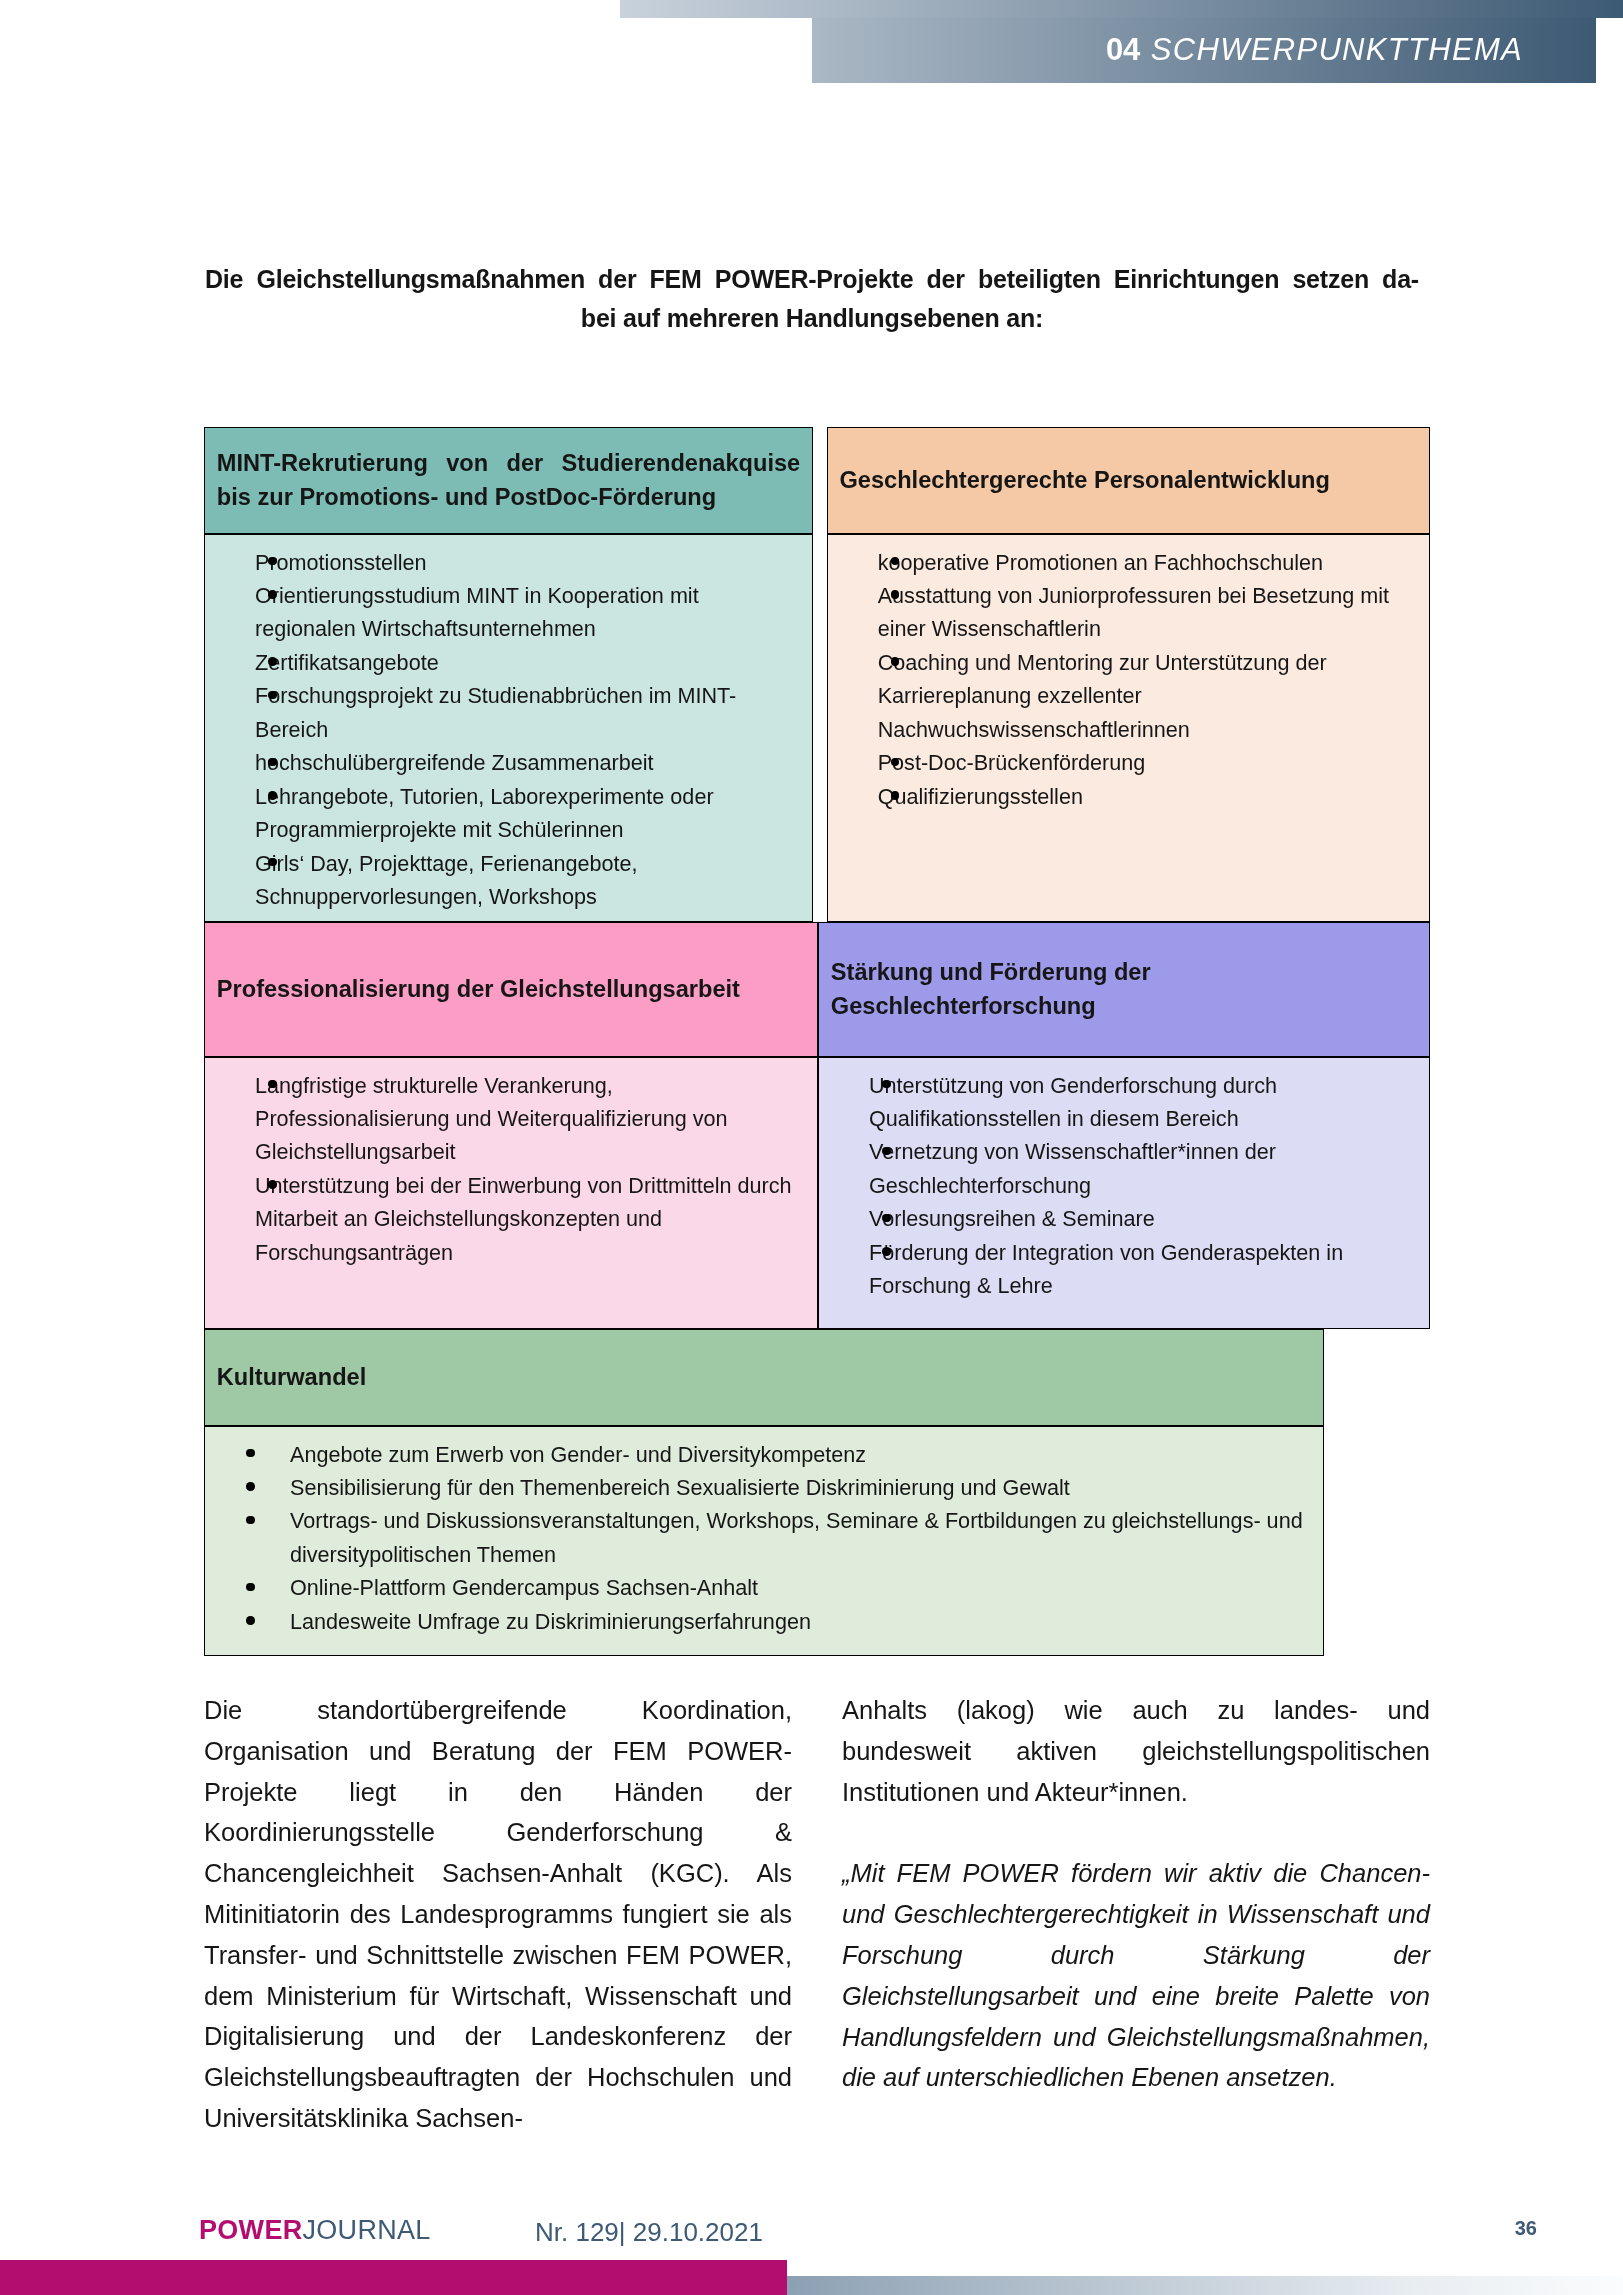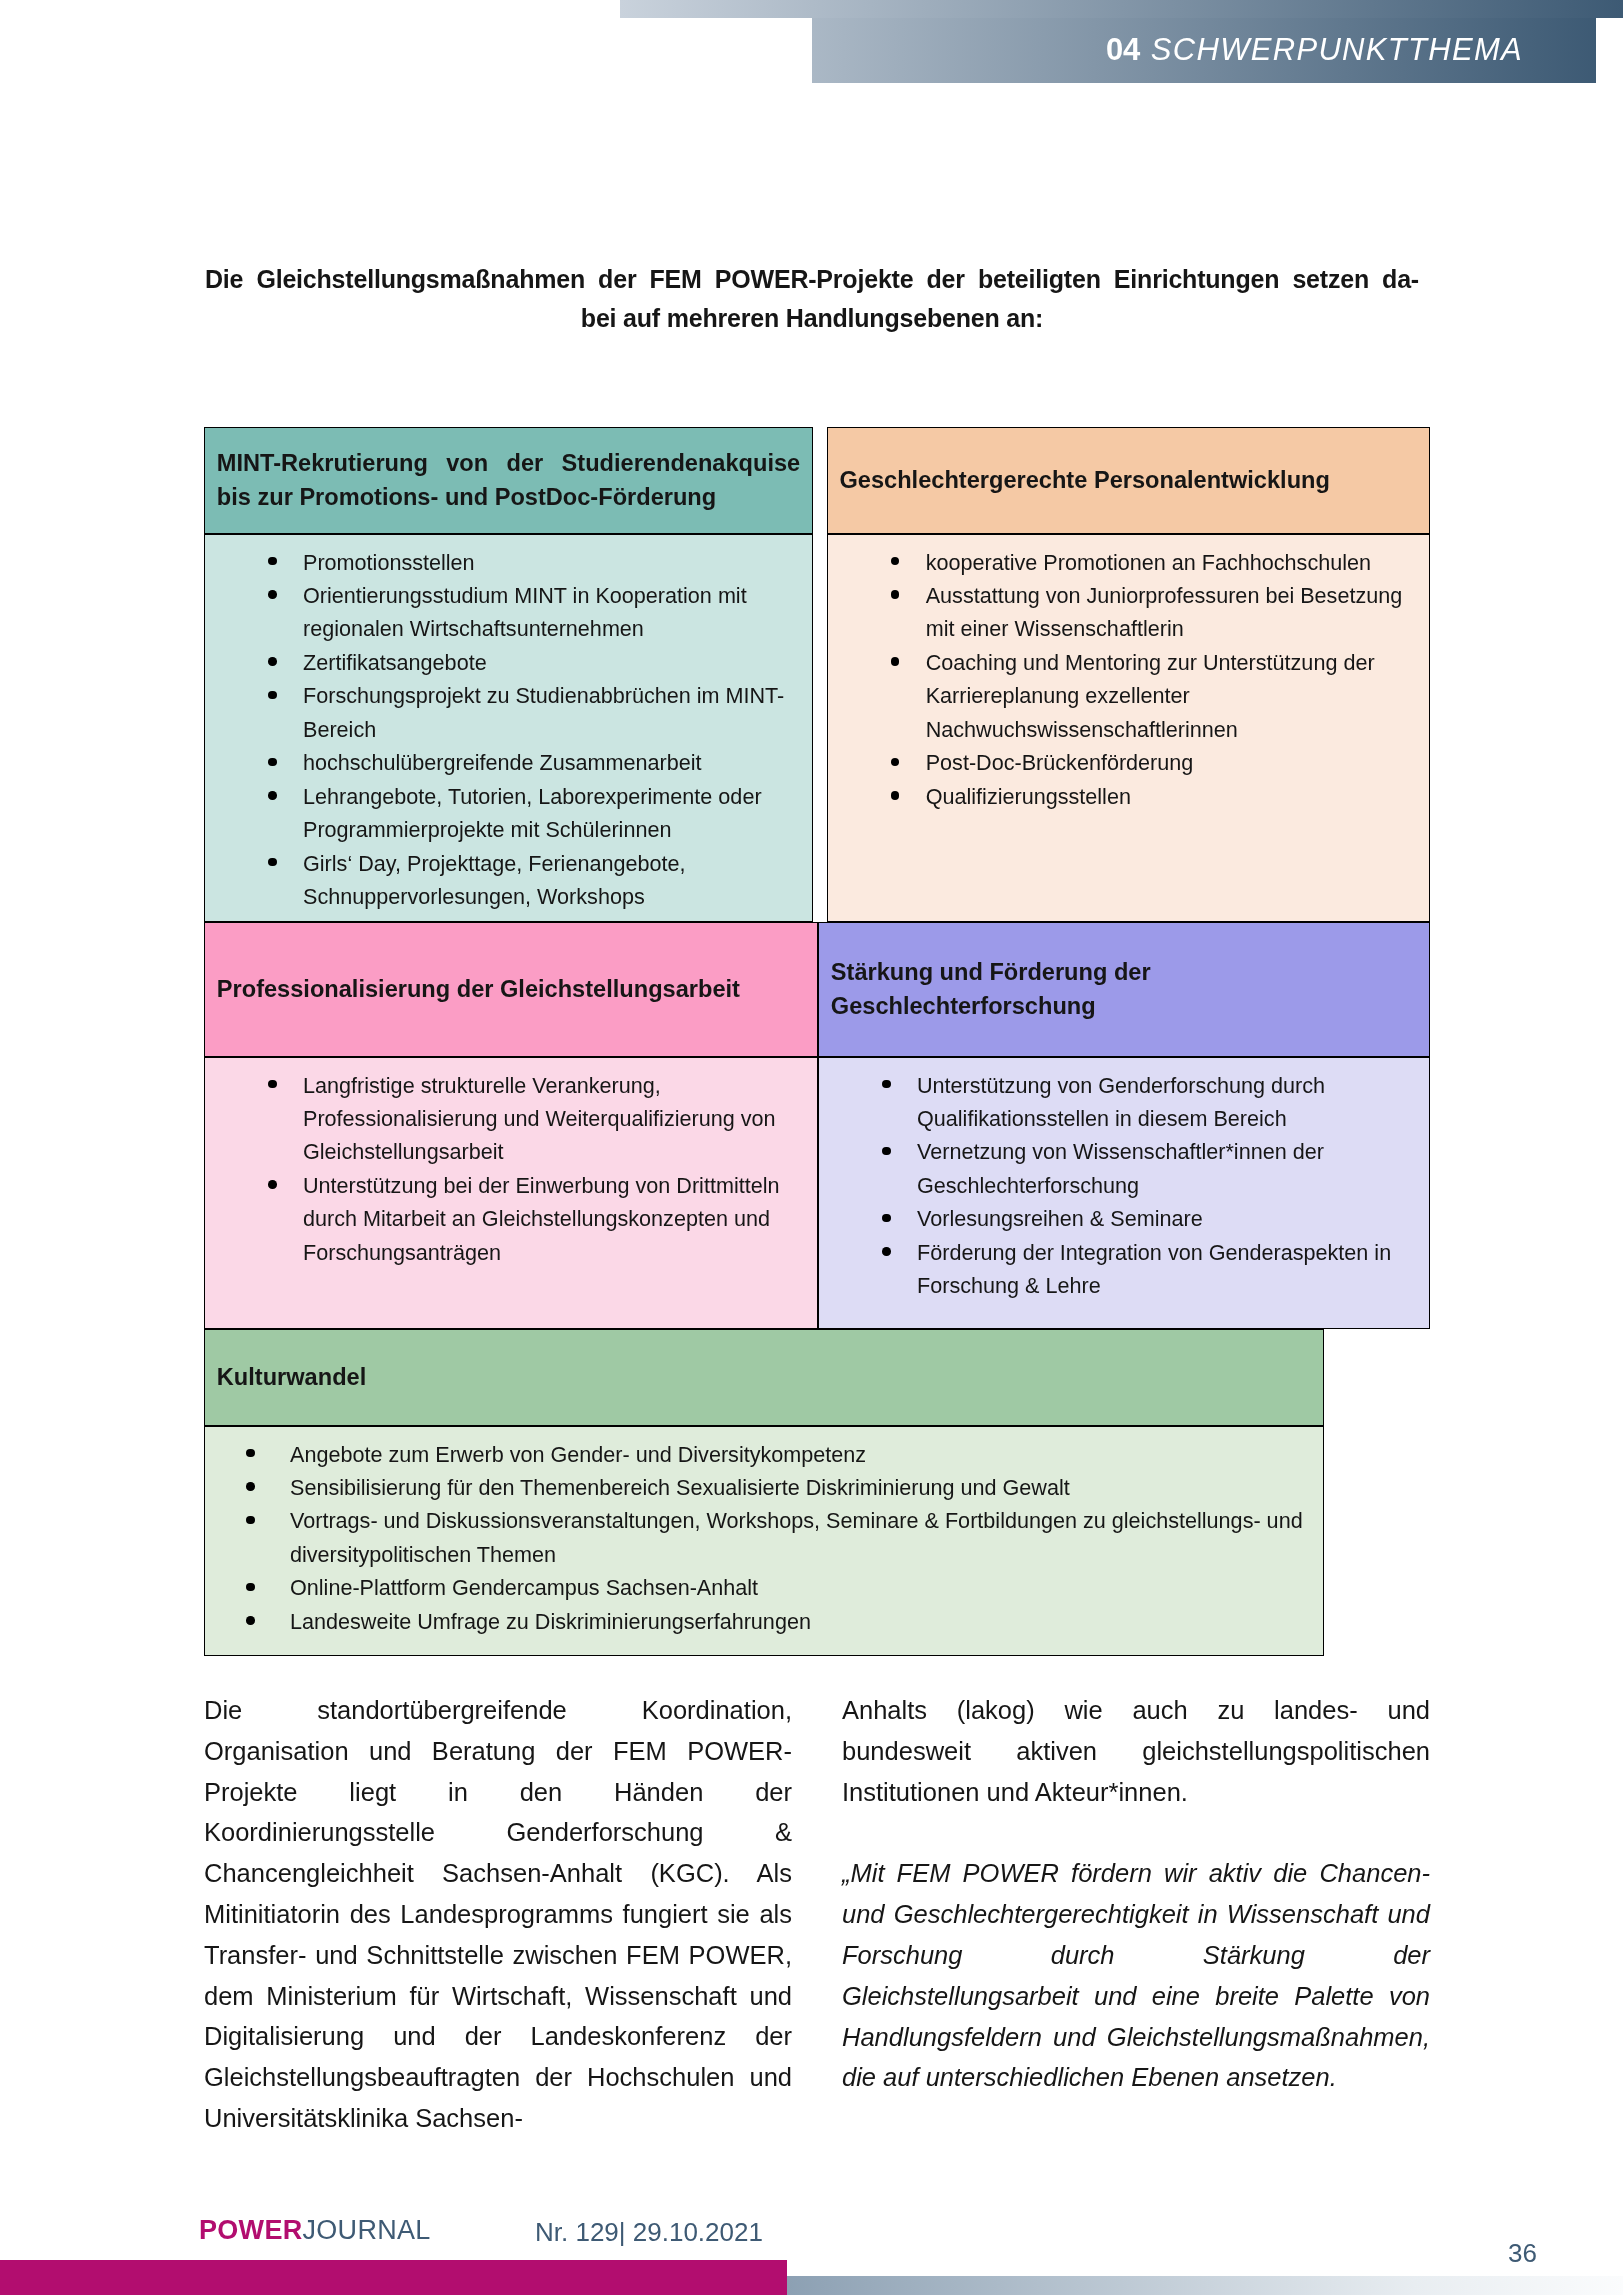--- a/index.html
+++ b/index.html
@@ -64,21 +64,21 @@
     box-sizing:border-box; border:1.3px solid #000;
     margin:0; padding:10.5px 13px 0 0;
     list-style:none;
     font-size:21.6px; line-height:1.55;
     overflow:hidden; hyphens:none;
   }
   .b-row1 { height:388px; }
   .b-row2 { height:272px; }
   .b-row3 { height:230px; }
 
-  .cellbody li { position:relative; padding-left:98px; }
+  .cellbody li { position:relative; padding-left:50px; }
   .cellbody li::before {
     content:""; position:absolute; left:63px; top:0.52em;
     width:8.5px; height:8.5px; border-radius:50%; background:#000;
   }
   .cellbody.wide li { padding-left:85px; }
   .cellbody.wide li::before { left:41px; }
 
   .bg-teal-h   { background:var(--teal-header,#7cbcb4); }
   .bg-teal-b   { background:var(--teal-body,#cbe5e1); }
   .bg-orange-h { background:var(--orange-header,#f5c9a5); }
@@ -105,21 +105,21 @@
   
   .footer-brand { position:absolute; left:199px; top:2215px; font-size:27px; letter-spacing:0.3px; }
   .f-bold   { font-weight:bold; color:var(--magenta,#b20d6f); }
   .f-italic { color:var(--slate,#3e5a74); }
   .footer-issue {
     position:absolute; left:535px; top:2217px;
     font-size:26px; color:var(--slate,#3e5a74);
   }
   .footer-page {
     position:absolute; right:86px; top:2217px;
-    font-size:26px; font-weight:normal; color:var(--slate,#3e5a74);margin-top:21px;
+    font-size:20px; font-weight:bold; color:var(--slate,#3e5a74);
   }
   .bar-magenta {
     position:absolute; left:0; top:2260px; width:787px; height:35px;
     background:var(--magenta,#b20d6f);
   }
   .bar-gray {
     position:absolute; left:787px; top:2276px; width:836px; height:19.6px;
     background:linear-gradient(to right, #8ca0b3, #e8edf1 75%, #fbfcfd);
   }
 </style>

